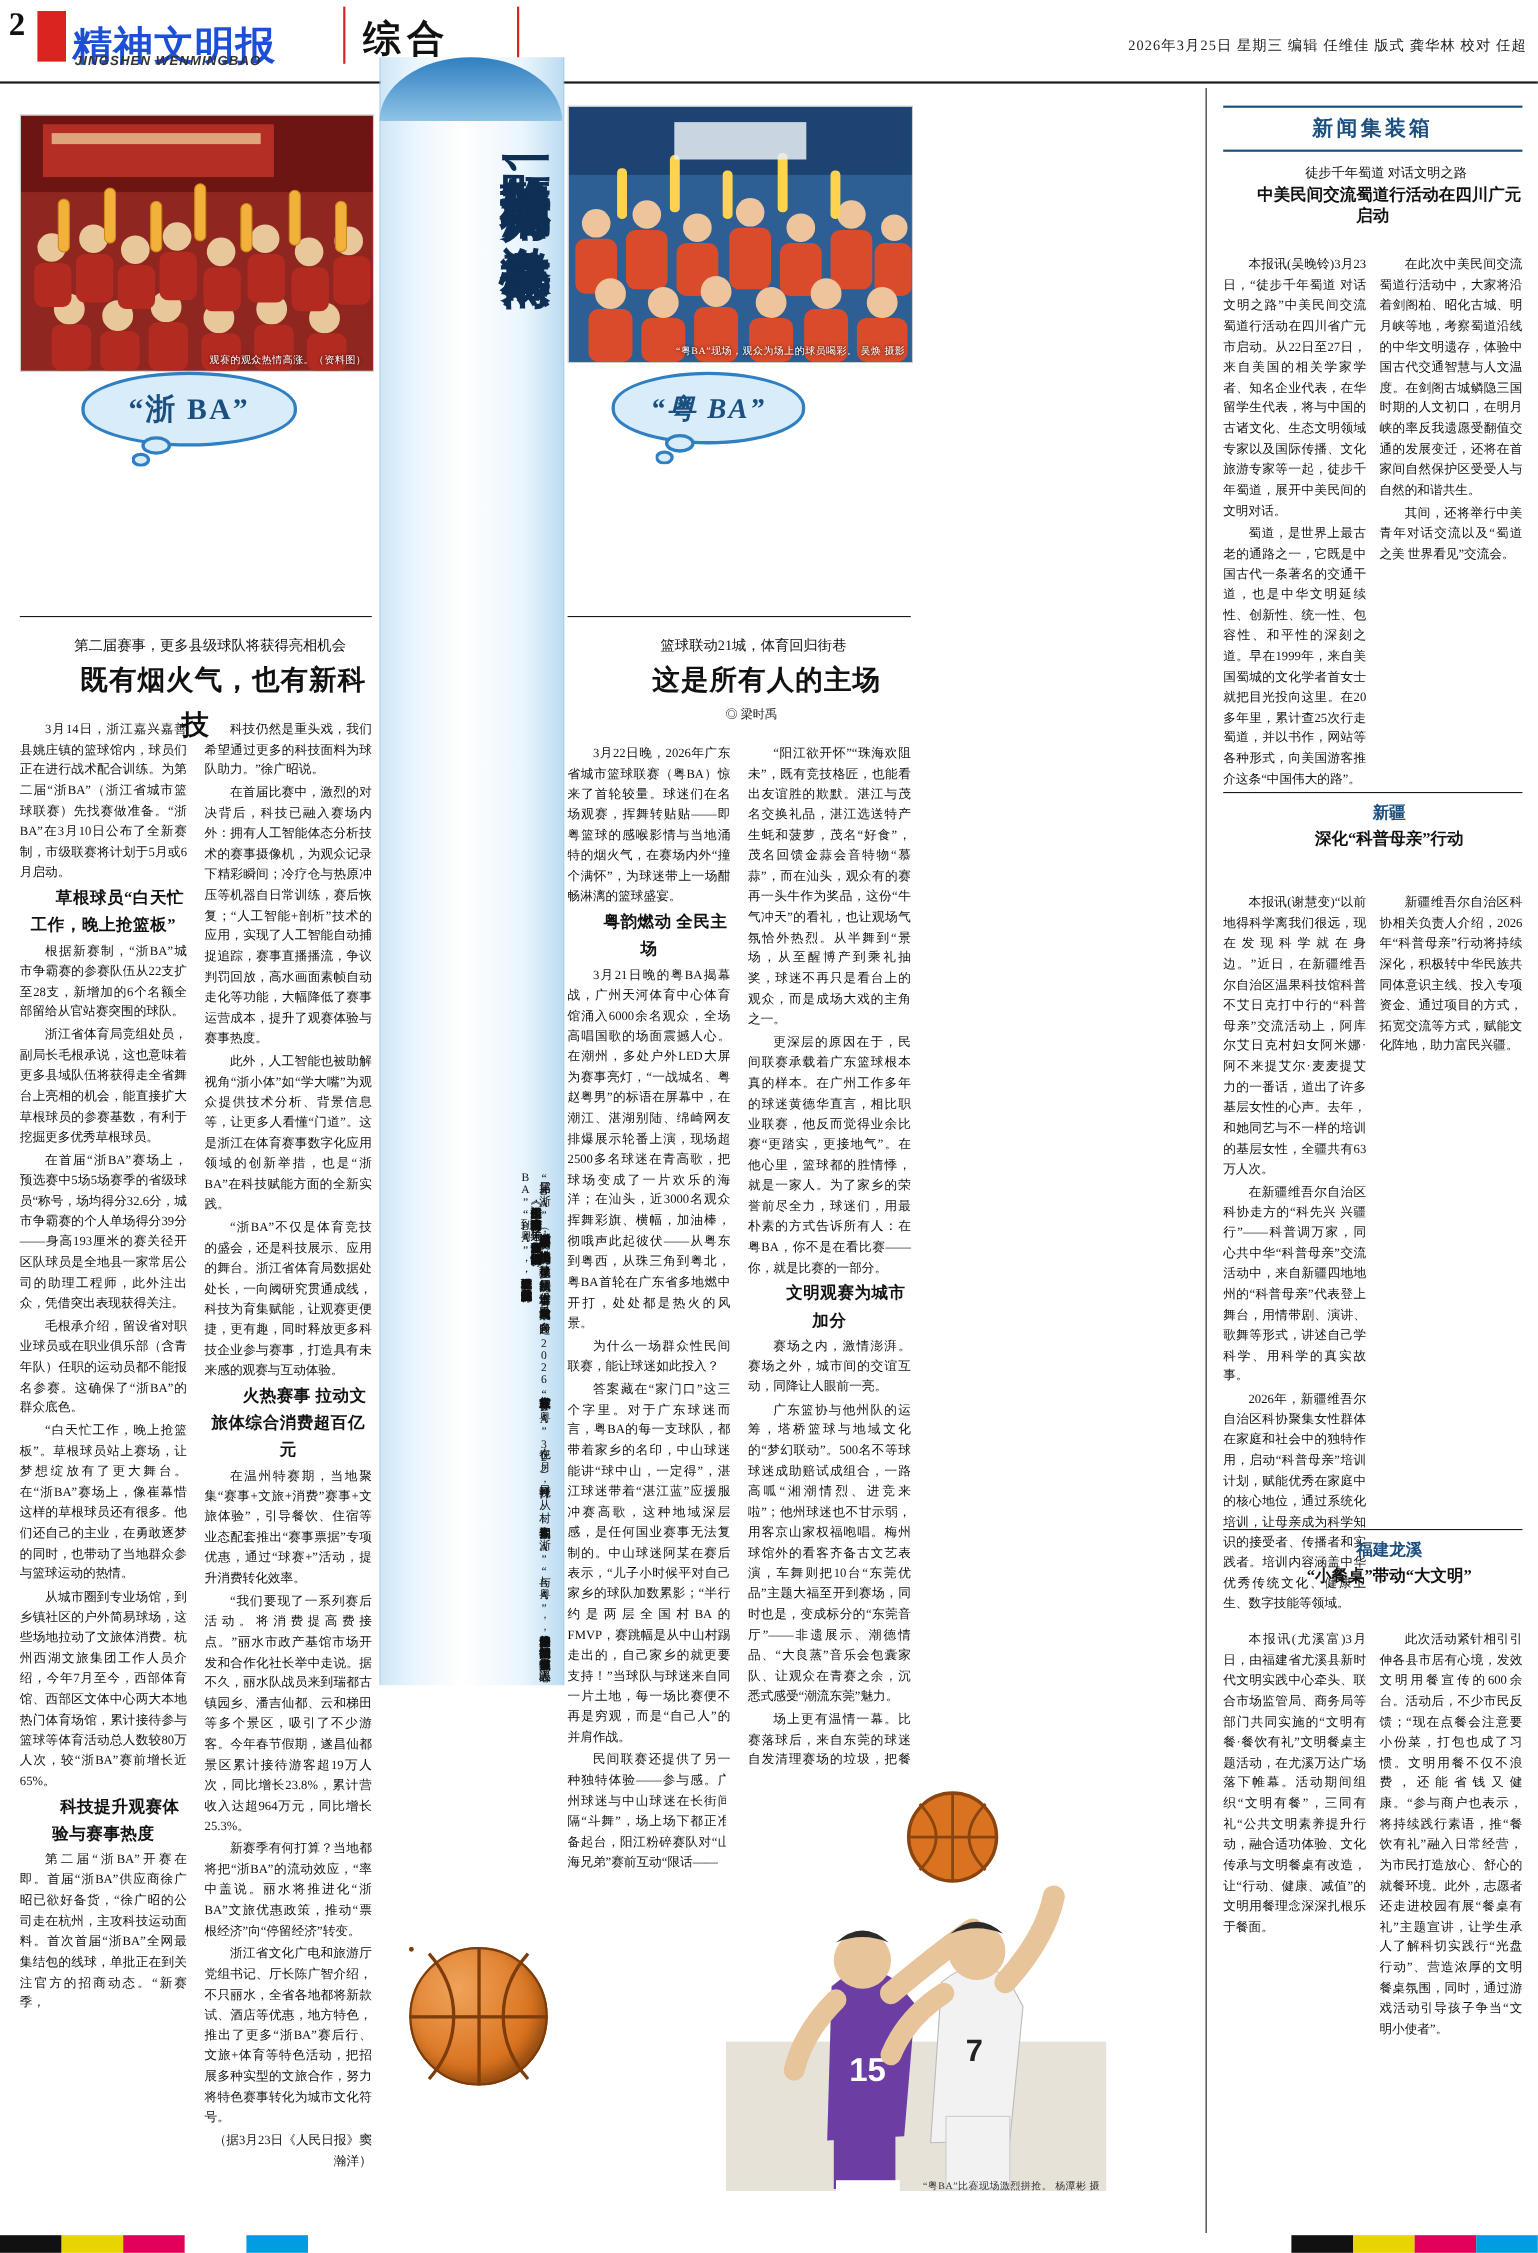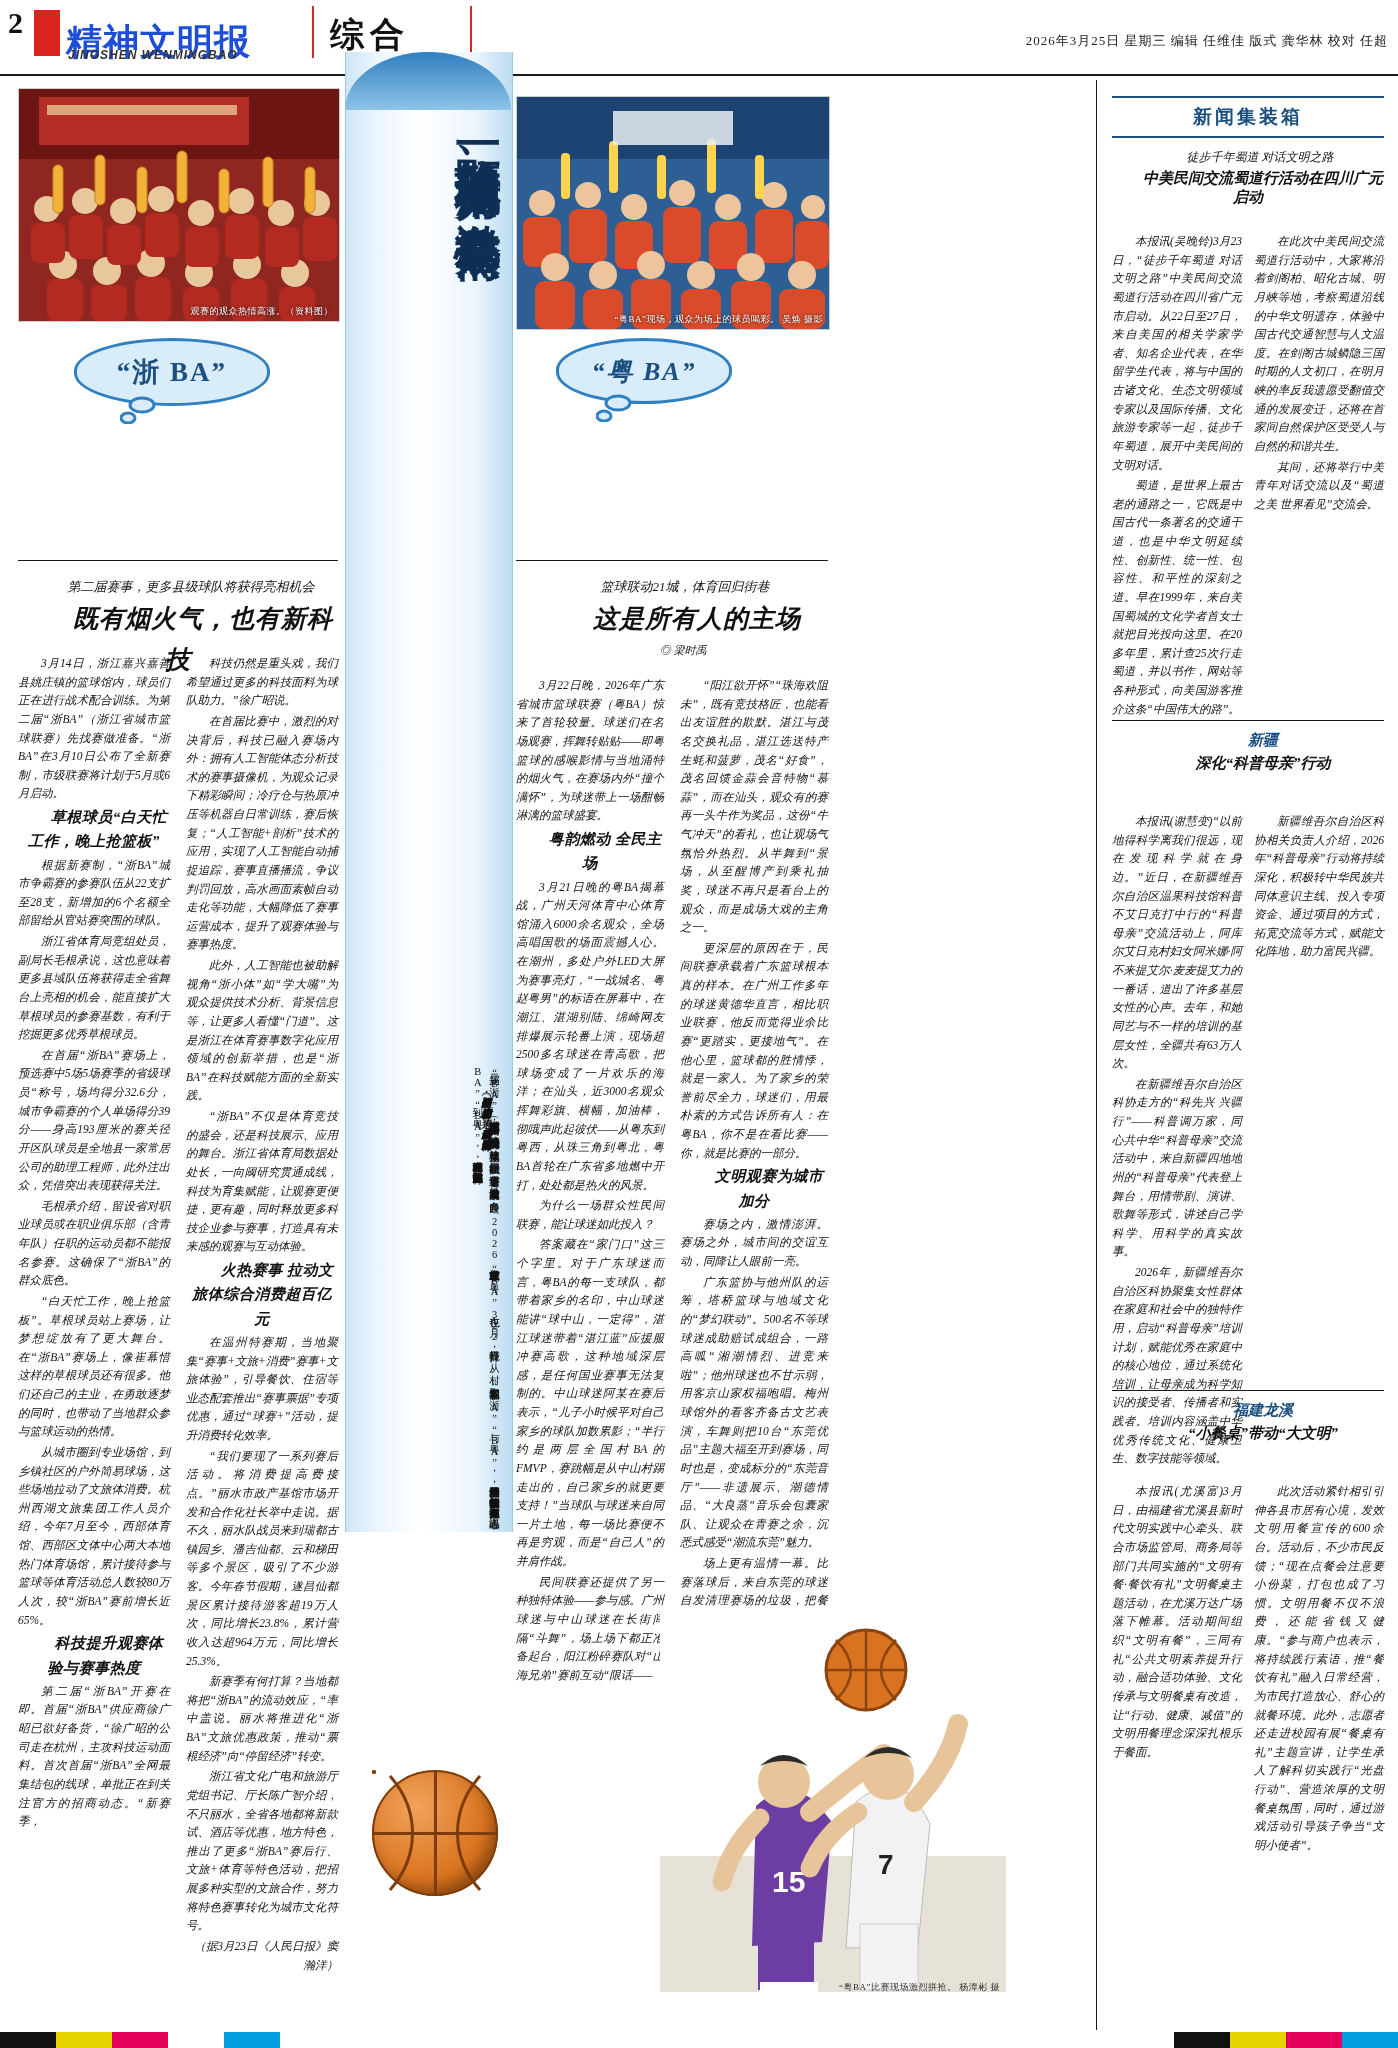--- a/index.html
+++ b/index.html
@@ -29,21 +29,21 @@
   .crowd{position:absolute;inset:0;}
   .bubble{position:absolute;border-radius:50%/48%;background:#d8ecfa;border:3px solid #2f7fc1;display:flex;align-items:center;justify-content:center;font-weight:bold;color:#1b4f80;}
 
   
   .centerband{position:absolute;left:345px;top:52px;width:166px;height:1480px;background:linear-gradient(90deg,#cfe6f6 0%,#eaf5fd 18%,#ffffff 45%,#eaf5fd 78%,#bcdcf1 100%);border-left:1px solid #9dc8e4;border-right:1px solid #9dc8e4;}
   .band-top{position:absolute;left:345px;top:52px;width:166px;height:58px;background:linear-gradient(180deg,#2f7fc1,#8fc4e6);border-radius:50%/100% 100% 0 0;}
   .vtitle{position:absolute;left:352px;top:120px;width:150px;font-size:46px;line-height:1.06;font-weight:bold;color:#0f2f55;writing-mode:vertical-rl;text-orientation:upright;letter-spacing:2px;height:1160px;}
 
   
   .col{position:absolute;font-size:11.5px;line-height:1.62;text-align:justify;color:#111;}
-  .col p{margin:0 0 2px 0;text-indent:2em;font-style:italic;}
+  .col p{margin:0 0 2px 0;text-indent:2em;}
   .hdr-kicker{font-size:13px;text-align:center;margin:0 0 2px 0;text-indent:0;}
   .hdr-main{font-size:25px;font-weight:bold;text-align:center;margin:0 0 8px 0;text-indent:0;letter-spacing:1px;}
   .byline{font-size:11px;text-align:center;margin:0 0 6px 0;text-indent:0;color:#222;}
   .sub-h{font-size:15px;font-weight:bold;text-align:center;margin:8px 0 5px 0;text-indent:0;letter-spacing:.5px;}
 
   
   .pkg-title{position:absolute;font-size:19px;font-weight:bold;letter-spacing:3px;color:#1b4f80;text-align:center;}
   .rt-h2{font-size:15px;font-weight:bold;text-align:center;margin:0 0 6px 0;text-indent:0;line-height:1.25;}
   .rt-kick{font-size:12px;text-align:center;margin:0 0 2px 0;text-indent:0;}
   .rt-label{font-size:15px;font-weight:bold;text-align:center;margin:10px 0 4px 0;text-indent:0;color:#1b4f80;}
@@ -69,21 +69,21 @@
       <div class="logo-pinyin">JINGSHEN WENMINGBAO</div>
     </div>
     <div class="sep1"></div>
     <div class="section-name">综合</div>
     <div class="sep2"></div>
     <div class="masthead-meta">2026年3月25日 星期三  编辑 任维佳  版式 龚华林  校对 任超</div>
   </div>
 
   <div class="rule-v" style="left:1096px;top:80px;height:1950px;"></div>
 
-  <div class="photo" style="left:18px;top:88px;width:320px;height:232px;">
+  <div class="photo" style="left:18px;top:104px;width:320px;height:232px;">
     <div class="crowd" style="background:linear-gradient(180deg,#7d1a16,#b3332a 35%,#8e2b22 60%,#5d1713 100%);">
       <svg width="320" height="232" viewBox="0 0 320 232">
         <rect x="0" y="0" width="320" height="70" fill="#6d1512"></rect>
         <rect x="20" y="8" width="210" height="48" fill="#c6352c" opacity=".8"></rect>
         <rect x="28" y="16" width="190" height="10" fill="#f0d7a0" opacity=".7"></rect>
         <rect x="0" y="70" width="320" height="162" fill="#8f2720"></rect>
         <g fill="#e8c79a">
           <circle cx="28" cy="120" r="13"></circle>
             <circle cx="66" cy="112" r="13"></circle>
             <circle cx="104" cy="122" r="13"></circle>

